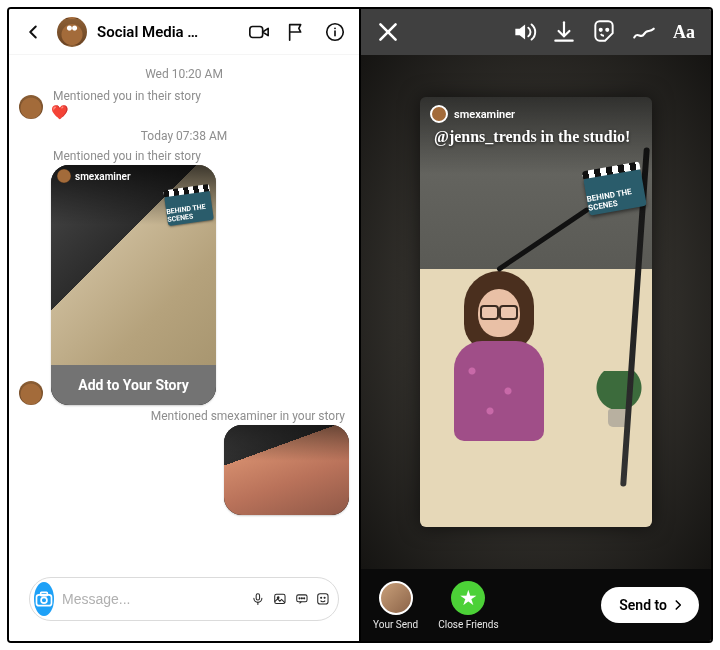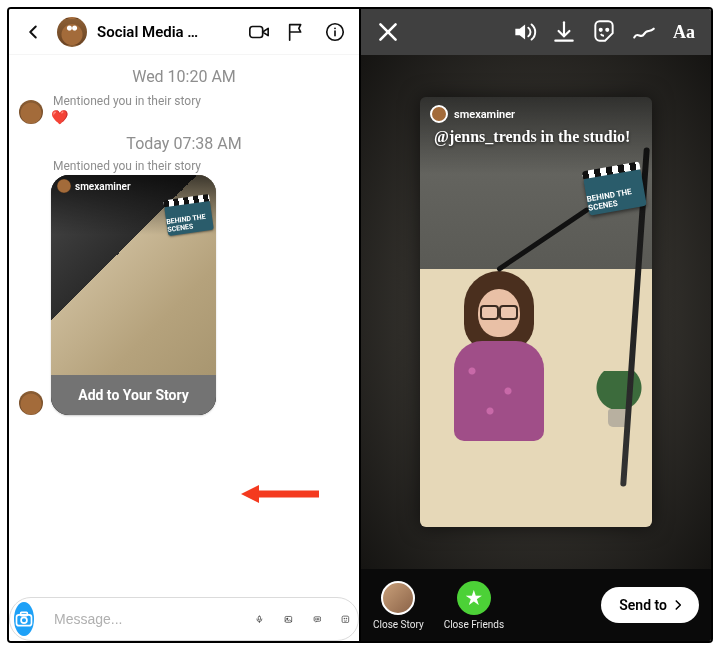--- a/index.html
+++ b/index.html
@@ -62,21 +62,21 @@
   
   .messages {
     flex:1;
     overflow:hidden;
     padding: 4px 4px 0 4px;
     position:relative;
   }
   .timestamp {
     text-align:center;
     color:#8e8e8e;
-    font-size:16px;
+    font-size:12px;
     margin: 8px 0 6px;
   }
   .msg-row { display:flex; align-items:flex-end; gap:8px; padding:2px 6px; }
   .msg-row .mini-av {
     width:24px; height:24px; border-radius:50%;
     background: radial-gradient(circle at 50% 55%, #a36b3a 0 10px, transparent 11px),
                 linear-gradient(#8b5e34,#6b4423);
     flex-shrink:0;
   }
   .msg-col { display:flex; flex-direction:column; align-items:flex-start; gap:2px;}
@@ -154,28 +154,28 @@
   .arrow {
     position:absolute;
     left:232px; top:430px;
     width:80px; height:18px;
     pointer-events:none;
   }
   .arrow svg{ width:100%; height:100%; }
 
   
   .composer{
-    margin:0;
+    margin:20px;
     height:44px;
     border:1px solid #dbdbdb;
     border-radius:22px;
     display:flex;
     align-items:center;
     padding:0 8px 0 4px;
-    gap:20px;
+    gap:8px;
   }
   .cam-btn{
     width:34px;height:34px;border-radius:50%;
     background:#1ea1f7;
     display:flex;align-items:center;justify-content:center;
     color:#fff;
   }
   .cam-btn svg{width:20px;height:20px;}
   .composer input{
     flex:1; border:none; outline:none; font-size:14px; color:#333;
@@ -411,20 +411,28 @@
       </div>
 
       <div class="arrow">
         <svg viewBox="0 0 80 18">
             <defs></defs>
           <line x1="78" y1="9" x2="12" y2="9" stroke="#f43a1f" stroke-width="7"></line>
           <polygon points="0,9 18,0 18,18" fill="#f43a1f"></polygon>
         </svg>
       </div>
 
+      <div class="msg-row right-msg">
+        <div class="msg-col">
+          <div class="mention-line">Mentioned smexaminer in your story</div>
+          <div class="story-card sm">
+            <div class="story-img"></div>
+          </div>
+        </div>
+      </div>
     </div>
 
     <div class="composer">
       <div class="cam-btn">
         <svg viewBox="0 0 24 24" fill="none" stroke="currentColor" stroke-width="2">
             <rect x="3" y="7" width="18" height="13" rx="3"></rect>
             <circle cx="12" cy="13.5" r="3.5"></circle>
             <rect x="8" y="4" width="8" height="4" rx="1"></rect>
           </svg>
       </div>
@@ -519,21 +527,21 @@
           <span>smexaminer</span>
         </div>
         <div class="sc-caption">@jenns_trends in the studio!</div>
         <div class="sc-bhs">BEHIND THE SCENES</div>
       </div>
     </div>
 
     <div class="editor-bottom">
       <div class="share-target">
         <div class="circ"></div>
-        <span>Close Story</span>
+        <span>Your Send</span>
       </div>
       <div class="share-target green">
         <div class="circ">★</div>
         <span>Close Friends</span>
       </div>
       <div class="sp"></div>
       <div class="send-pill">
         <span>Send to</span>
         <svg width="14" height="14" viewBox="0 0 24 24" fill="none" stroke="currentColor" stroke-width="2.6" stroke-linecap="round" stroke-linejoin="round">
             <polyline points="9 5 16 12 9 19"></polyline>

